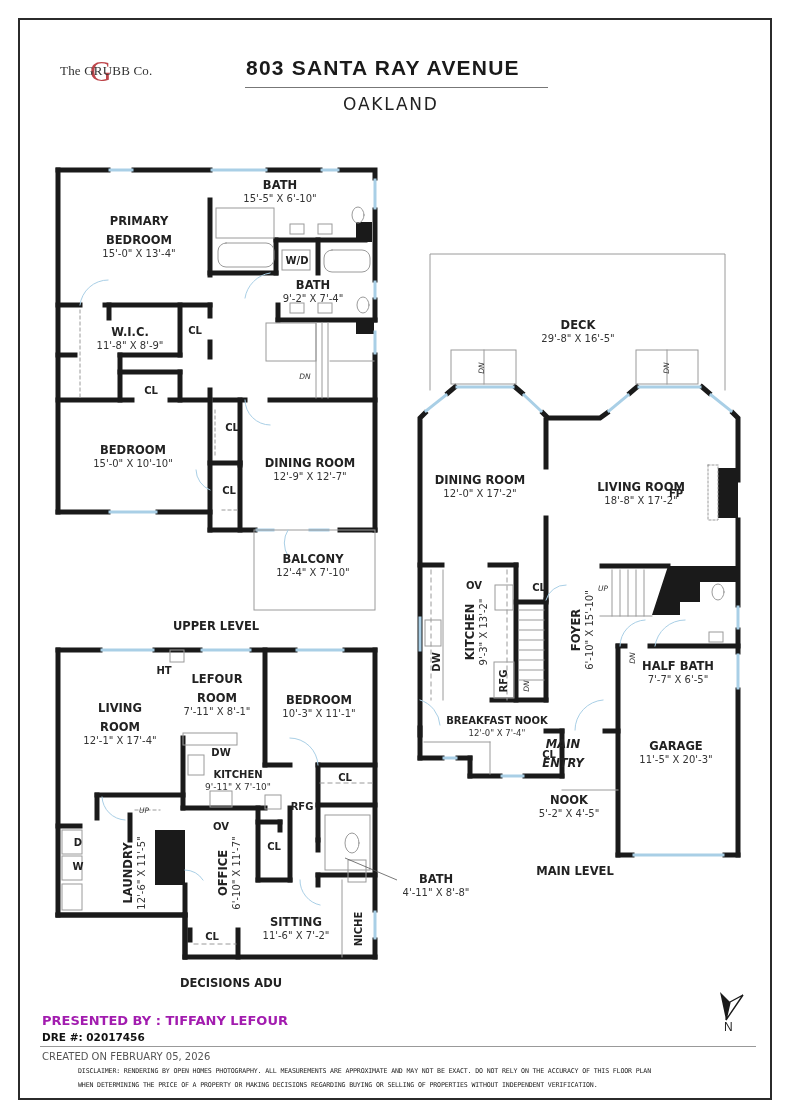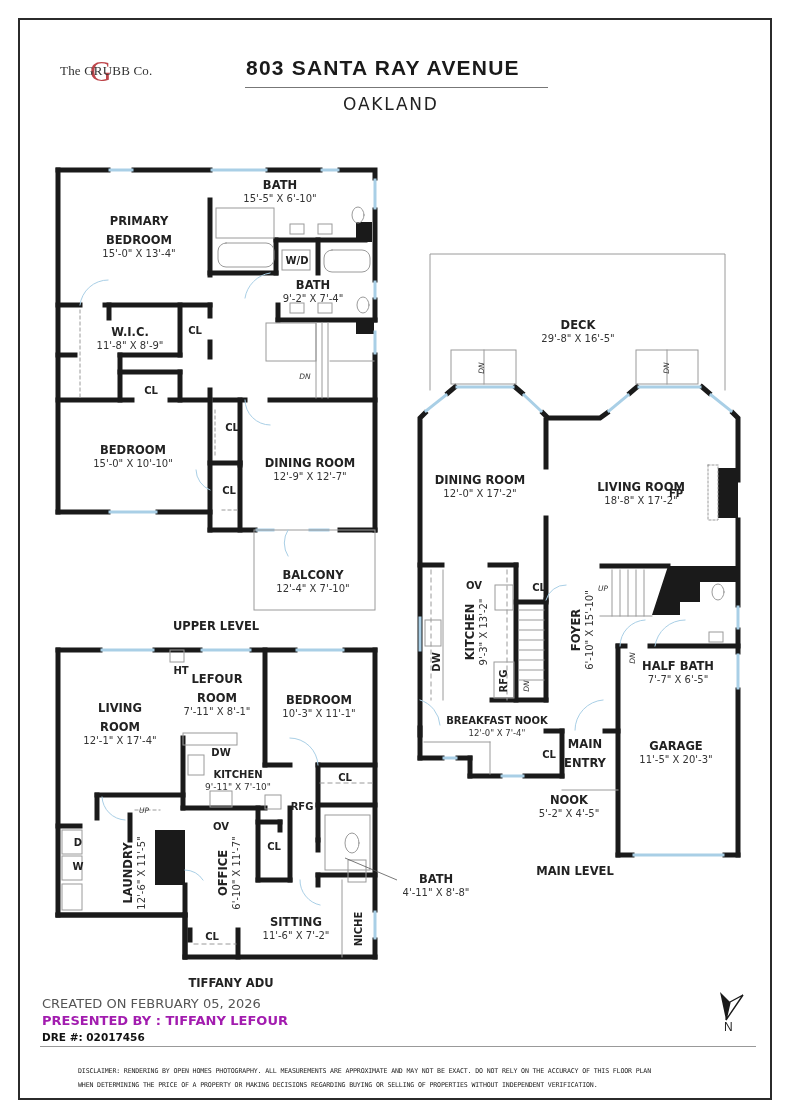--- a/index.html
+++ b/index.html
@@ -15,21 +15,21 @@
   .lbl { position: absolute; text-align: center; transform: translate(-50%, -50%); white-space: nowrap; line-height: 1.2; }
   .rn { font-family: "DejaVu Sans", sans-serif; font-weight: 700; font-size: 11.5px; color: #222; }
   .dim { font-family: "DejaVu Sans", sans-serif; font-size: 10px; color: #333; display: block; }
   .sm { font-family: "DejaVu Sans", sans-serif; font-weight: 700; font-size: 10px; color: #222; }
   .it { font-family: "DejaVu Sans", sans-serif; font-style: italic; font-size: 7.5px; color: #333; }
   .vert { transform: translate(-50%, -50%) rotate(-90deg); }
   .level { position: absolute; font-family: "DejaVu Sans", sans-serif; font-weight: 700; font-size: 11.5px; color: #222; transform: translate(-50%, -50%); white-space: nowrap; }
   .presented { position: absolute; left: 42px; top: 1013px; font-family: "DejaVu Sans", sans-serif; font-weight: 700; font-size: 13px; color: #a21caf; }
   .dre { position: absolute; left: 42px; top: 1031px; font-family: "DejaVu Sans", sans-serif; font-weight: 700; font-size: 10.5px; color: #111; }
   .foot-rule { position: absolute; left: 40px; top: 1046px; width: 716px; height: 1px; background: #999; }
-  .created { position: absolute; left: 42px; top: 996px; font-family: "DejaVu Sans", sans-serif; font-size: 13px; color: #555; }
+  .created { position: absolute; left: 42px; top: 1051px; font-family: "DejaVu Sans", sans-serif; font-size: 10px; color: #555; }
   .disc { position: absolute; left: 42px; width: 720px; font-family: "DejaVu Sans Mono", monospace; font-size: 6.6px; color: #222; letter-spacing: -0.15px; margin-left: 36px; }
   .compass { position: absolute; left: 717px; top: 988px; width: 32px; height: 48px; }
   .compass-n { position: absolute; left: 724px; top: 1020px; font-family: "Liberation Sans", sans-serif; font-size: 12px; color: #222; }
 </style>
 </head>
 <body>
 
 <div class="frame"></div>
 
 <div class="logo">
@@ -312,21 +312,21 @@
 <div class="lbl" style="left:133px;top:455px;">
   <span class="rn">BEDROOM</span>
   <span class="dim">15'-0" X 10'-10"</span>
 </div>
 <div class="lbl sm" style="left:232px;top:428px;">CL</div>
 <div class="lbl sm" style="left:229px;top:491px;">CL</div>
 <div class="lbl" style="left:310px;top:468px;">
   <span class="rn">DINING ROOM</span>
   <span class="dim">12'-9" X 12'-7"</span>
 </div>
-<div class="lbl" style="left:313px;top:580px;text-align:center;">
+<div class="lbl" style="left:313px;top:564px;text-align:center;">
   <span class="rn">BALCONY</span>
   <span class="dim">12'-4" X 7'-10"</span>
 </div>
 <div class="lbl it" style="left:305px;top:376px;">DN</div>
 <div class="level" style="left:216px;top:626px;">UPPER LEVEL</div>
 
 <div class="lbl" style="left:578px;top:330px;">
   <span class="rn">DECK</span>
   <span class="dim">29'-8" X 16'-5"</span>
 </div>
@@ -355,21 +355,21 @@
 </div>
 <div class="lbl" style="left:678px;top:671px;">
   <span class="rn">HALF BATH</span>
   <span class="dim">7'-7" X 6'-5"</span>
 </div>
 <div class="lbl" style="left:497px;top:724px;">
   <span class="sm">BREAKFAST NOOK</span>
   <span class="dim" style="font-size:8.5px;">12'-0" X 7'-4"</span>
 </div>
 <div class="lbl sm" style="left:549px;top:755px;">CL</div>
-<div class="lbl" style="left:585px;top:752px;">
+<div class="lbl" style="left:563px;top:752px;font-style:italic;">
   <span class="rn">MAIN</span><br>
   <span class="rn">ENTRY</span>
 </div>
 <div class="lbl" style="left:569px;top:805px;">
   <span class="rn">NOOK</span>
   <span class="dim">5'-2" X 4'-5"</span>
 </div>
 <div class="lbl" style="left:676px;top:751px;">
   <span class="rn">GARAGE</span>
   <span class="dim">11'-5" X 20'-3"</span>
@@ -377,21 +377,21 @@
 <div class="lbl it" style="left:603px;top:588px;">UP</div>
 <div class="lbl it vert" style="left:526px;top:686px;">DN</div>
 <div class="lbl it vert" style="left:632px;top:658px;">DN</div>
 <div class="level" style="left:575px;top:871px;">MAIN LEVEL</div>
 
 <div class="lbl" style="left:120px;top:722px;">
   <span class="rn">LIVING</span><br>
   <span class="rn">ROOM</span>
   <span class="dim">12'-1" X 17'-4"</span>
 </div>
-<div class="lbl sm" style="left:181px;top:671px;">HT</div>
+<div class="lbl sm" style="left:164px;top:671px;">HT</div>
 <div class="lbl" style="left:217px;top:693px;">
   <span class="rn">LEFOUR</span><br>
   <span class="rn">ROOM</span>
   <span class="dim">7'-11" X 8'-1"</span>
 </div>
 <div class="lbl" style="left:319px;top:705px;">
   <span class="rn">BEDROOM</span>
   <span class="dim">10'-3" X 11'-1"</span>
 </div>
 <div class="lbl sm" style="left:221px;top:753px;">DW</div>
@@ -420,21 +420,21 @@
 <svg style="position:absolute;left:0;top:0;" width="792" height="1120">
   <line x1="345" y1="858" x2="397" y2="880" stroke="#555" stroke-width="0.8"></line>
 </svg>
 <div class="lbl" style="left:296px;top:927px;">
   <span class="rn">SITTING</span>
   <span class="dim">11'-6" X 7'-2"</span>
 </div>
 <div class="lbl sm vert" style="left:359px;top:929px;">NICHE</div>
 <div class="lbl sm" style="left:212px;top:937px;">CL</div>
 <div class="lbl it" style="left:144px;top:810px;">UP</div>
-<div class="level" style="left:231px;top:983px;">TIFFANY ADU</div>
+<div class="level" style="left:231px;top:983px;">DECISIONS ADU</div>
 
 <div class="presented">PRESENTED BY : TIFFANY LEFOUR</div>
 <div class="dre">DRE #: 02017456</div>
 <svg class="compass" viewBox="0 0 32 48">
   <polygon points="3,4 13,14 9,32" fill="#1a1a1a"></polygon>
   <polygon points="13,14 26,7 9,32" fill="none" stroke="#1a1a1a" stroke-width="1.4"></polygon>
 </svg>
 <div class="compass-n">N</div>
 <div class="foot-rule"></div>
 <div class="created">CREATED ON FEBRUARY 05, 2026</div>

